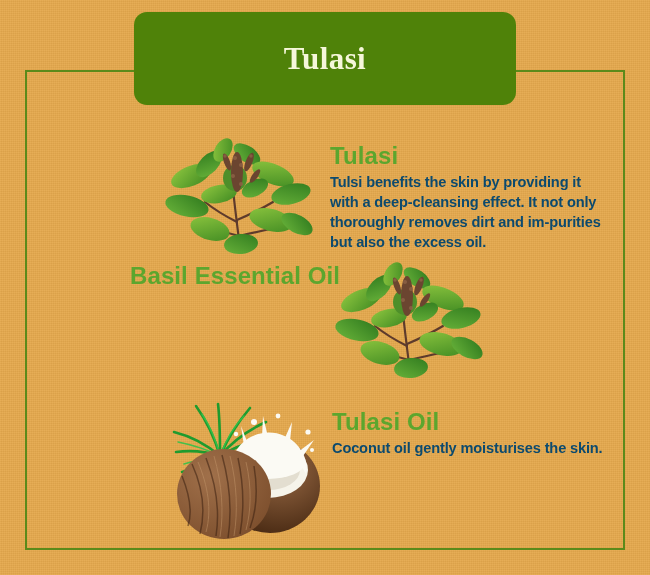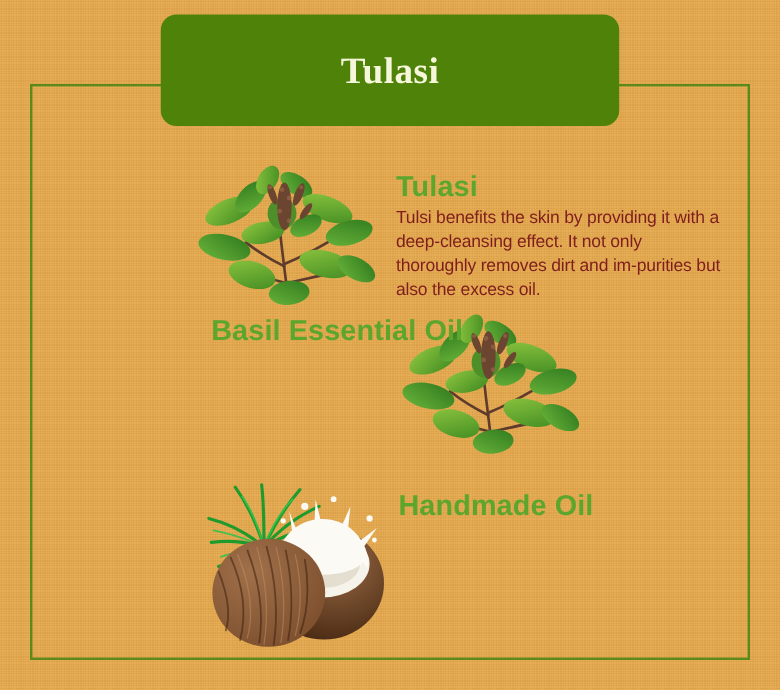--- a/index.html
+++ b/index.html
@@ -31,26 +31,26 @@
     color:#f6f7da;font-family:"Liberation Serif", serif;
     font-size:31px;line-height:37px;font-weight:700;letter-spacing:.4px;
     text-align:center;white-space:nowrap;
   }
   .section{position:absolute;}
   .heading{
     color:#5ca62e;font-size:24px;font-weight:700;letter-spacing:.1px;
     line-height:28px;margin:0 0 2px 0;
   }
   .body-text{
-    color:#7f1d1d;font-size:14.6px;font-weight:400;line-height:20px;
+    color:#0c4a6e;font-size:14.6px;font-weight:700;line-height:20px;
     letter-spacing:-.15px;margin:0;
   }
   
   #sec-tulasi{left:330px;top:142px;width:272px;}
-  #sec-basil{left:55px;top:262px;width:285px;text-align:right;margin-left:46px;}
+  #sec-basil{left:55px;top:262px;width:285px;text-align:right;}
   #sec-coconut{left:332px;top:408px;width:272px;}
 
   #art-tulasi{position:absolute;left:163px;top:132px;width:155px;height:125px;}
   #art-basil{position:absolute;left:333px;top:256px;width:155px;height:125px;}
   #art-coconut{position:absolute;left:162px;top:398px;width:168px;height:148px;}
   .art svg{display:block;width:100%;height:100%;}
 </style>
 </head>
 <body>
 
@@ -227,14 +227,15 @@
 <div class="section" id="sec-tulasi">
   <h2 class="heading">Tulasi</h2>
   <p class="body-text">Tulsi benefits the skin by providing it with a deep-cleansing effect. It not only thoroughly removes dirt and im-purities but also the excess oil.</p>
 </div>
 
 <div class="section" id="sec-basil">
   <h2 class="heading">Basil Essential Oil</h2>
 </div>
 
 <div class="section" id="sec-coconut">
-  <h2 class="heading">Handmade Oil</h2>
+  <h2 class="heading">Tulasi Oil</h2>
+  <p class="body-text">Coconut oil gently moisturises the skin.</p>
 </div>
 
 </body></html>

